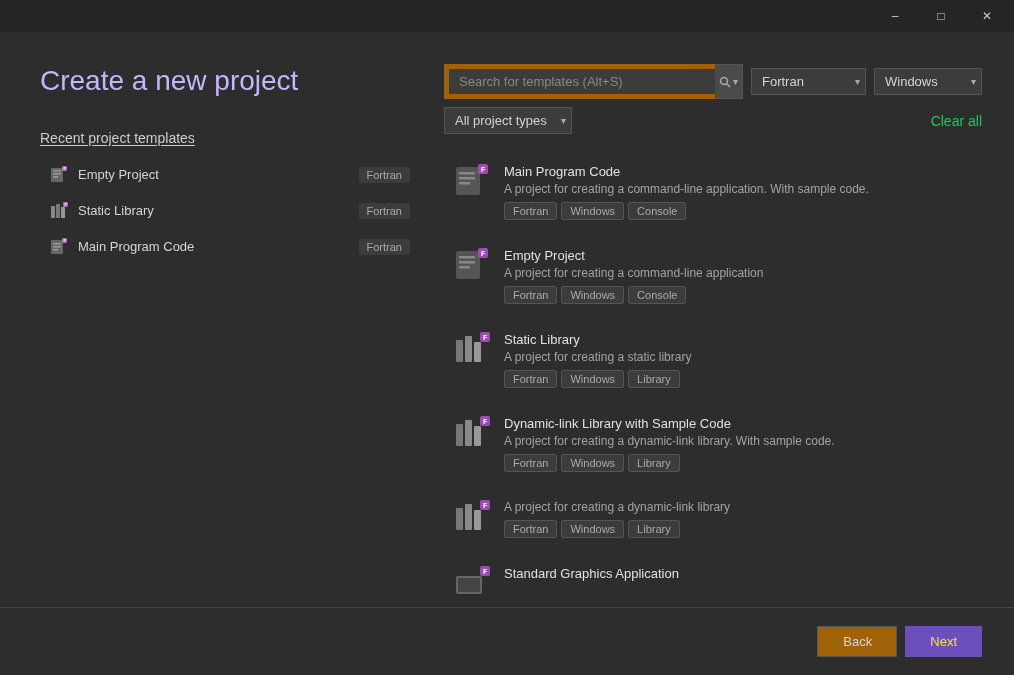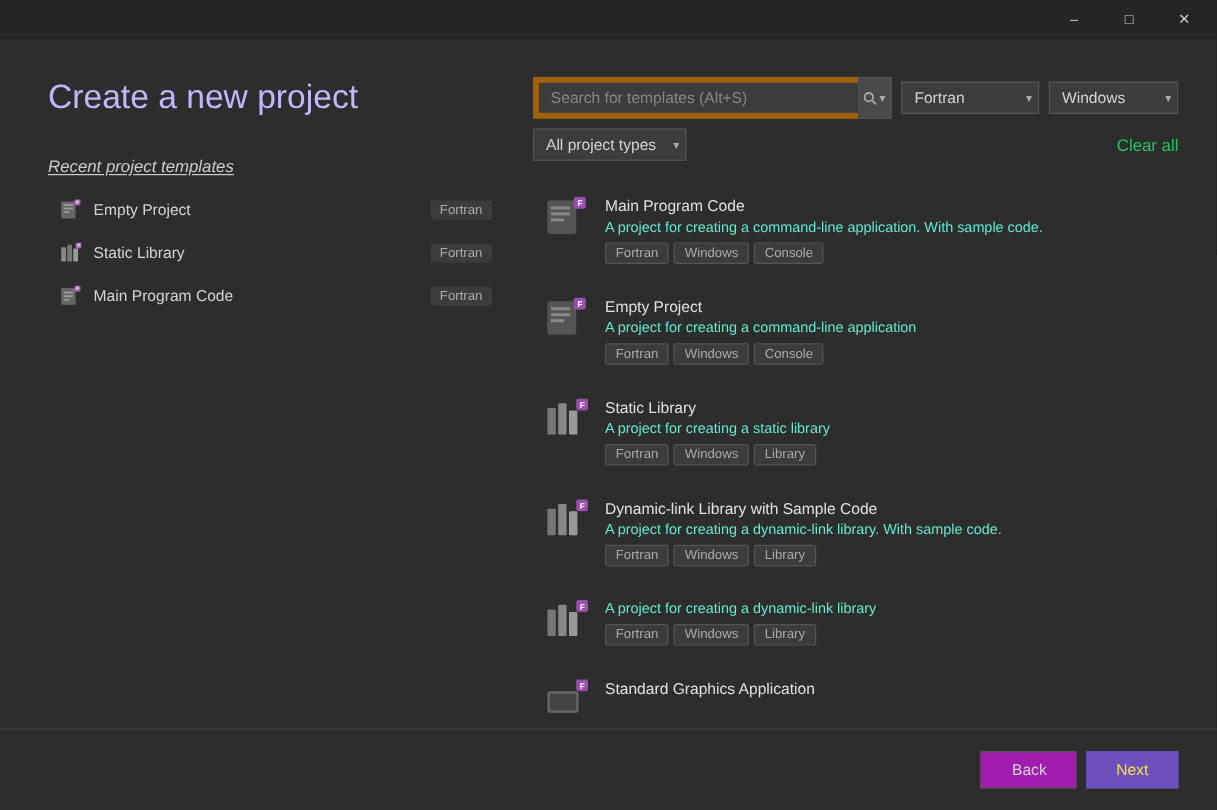--- a/index.html
+++ b/index.html
@@ -69,21 +69,20 @@
       color: #c4b5fd;
       margin-bottom: 32px;
       line-height: 1.2;
     }
     .section-title {
       font-size: 14px;
       color: #cccccc;
       margin-bottom: 12px;
       text-decoration: underline;
       text-underline-offset: 2px;
-      font-style: italic;
     }
     .recent-list {
       display: flex;
       flex-direction: column;
       gap: 2px;
     }
     .recent-item {
       display: flex;
       align-items: center;
       justify-content: space-between;
@@ -229,21 +228,21 @@
       flex: 1;
     }
     .template-item-title {
       font-size: 13px;
       font-weight: 500;
       color: #e0e0e0;
       margin-bottom: 3px;
     }
     .template-item-desc {
       font-size: 12px;
-      color: #5eead4;
+      color: #a3a3a3;
       margin-bottom: 6px;
     }
     .tag-row {
       display: flex;
       gap: 4px;
       flex-wrap: wrap;
     }
     .tag {
       background: #3c3c3c;
       border: 1px solid #555;
@@ -265,21 +264,21 @@
       gap: 8px;
     }
     .btn {
       padding: 7px 24px;
       font-size: 13px;
       cursor: pointer;
       border: 1px solid #555;
       font-family: 'Segoe UI', sans-serif;
     }
     .btn-secondary {
-      background: #a21caf;
+      background: #a16207;
       color: #d4d4d4;
       padding-left: 25px;
     }
     .btn-primary {
       background: #6b4fbb;
       color: #fde047;
       border-color: #6b4fbb;
     }
   </style>
 </head>

